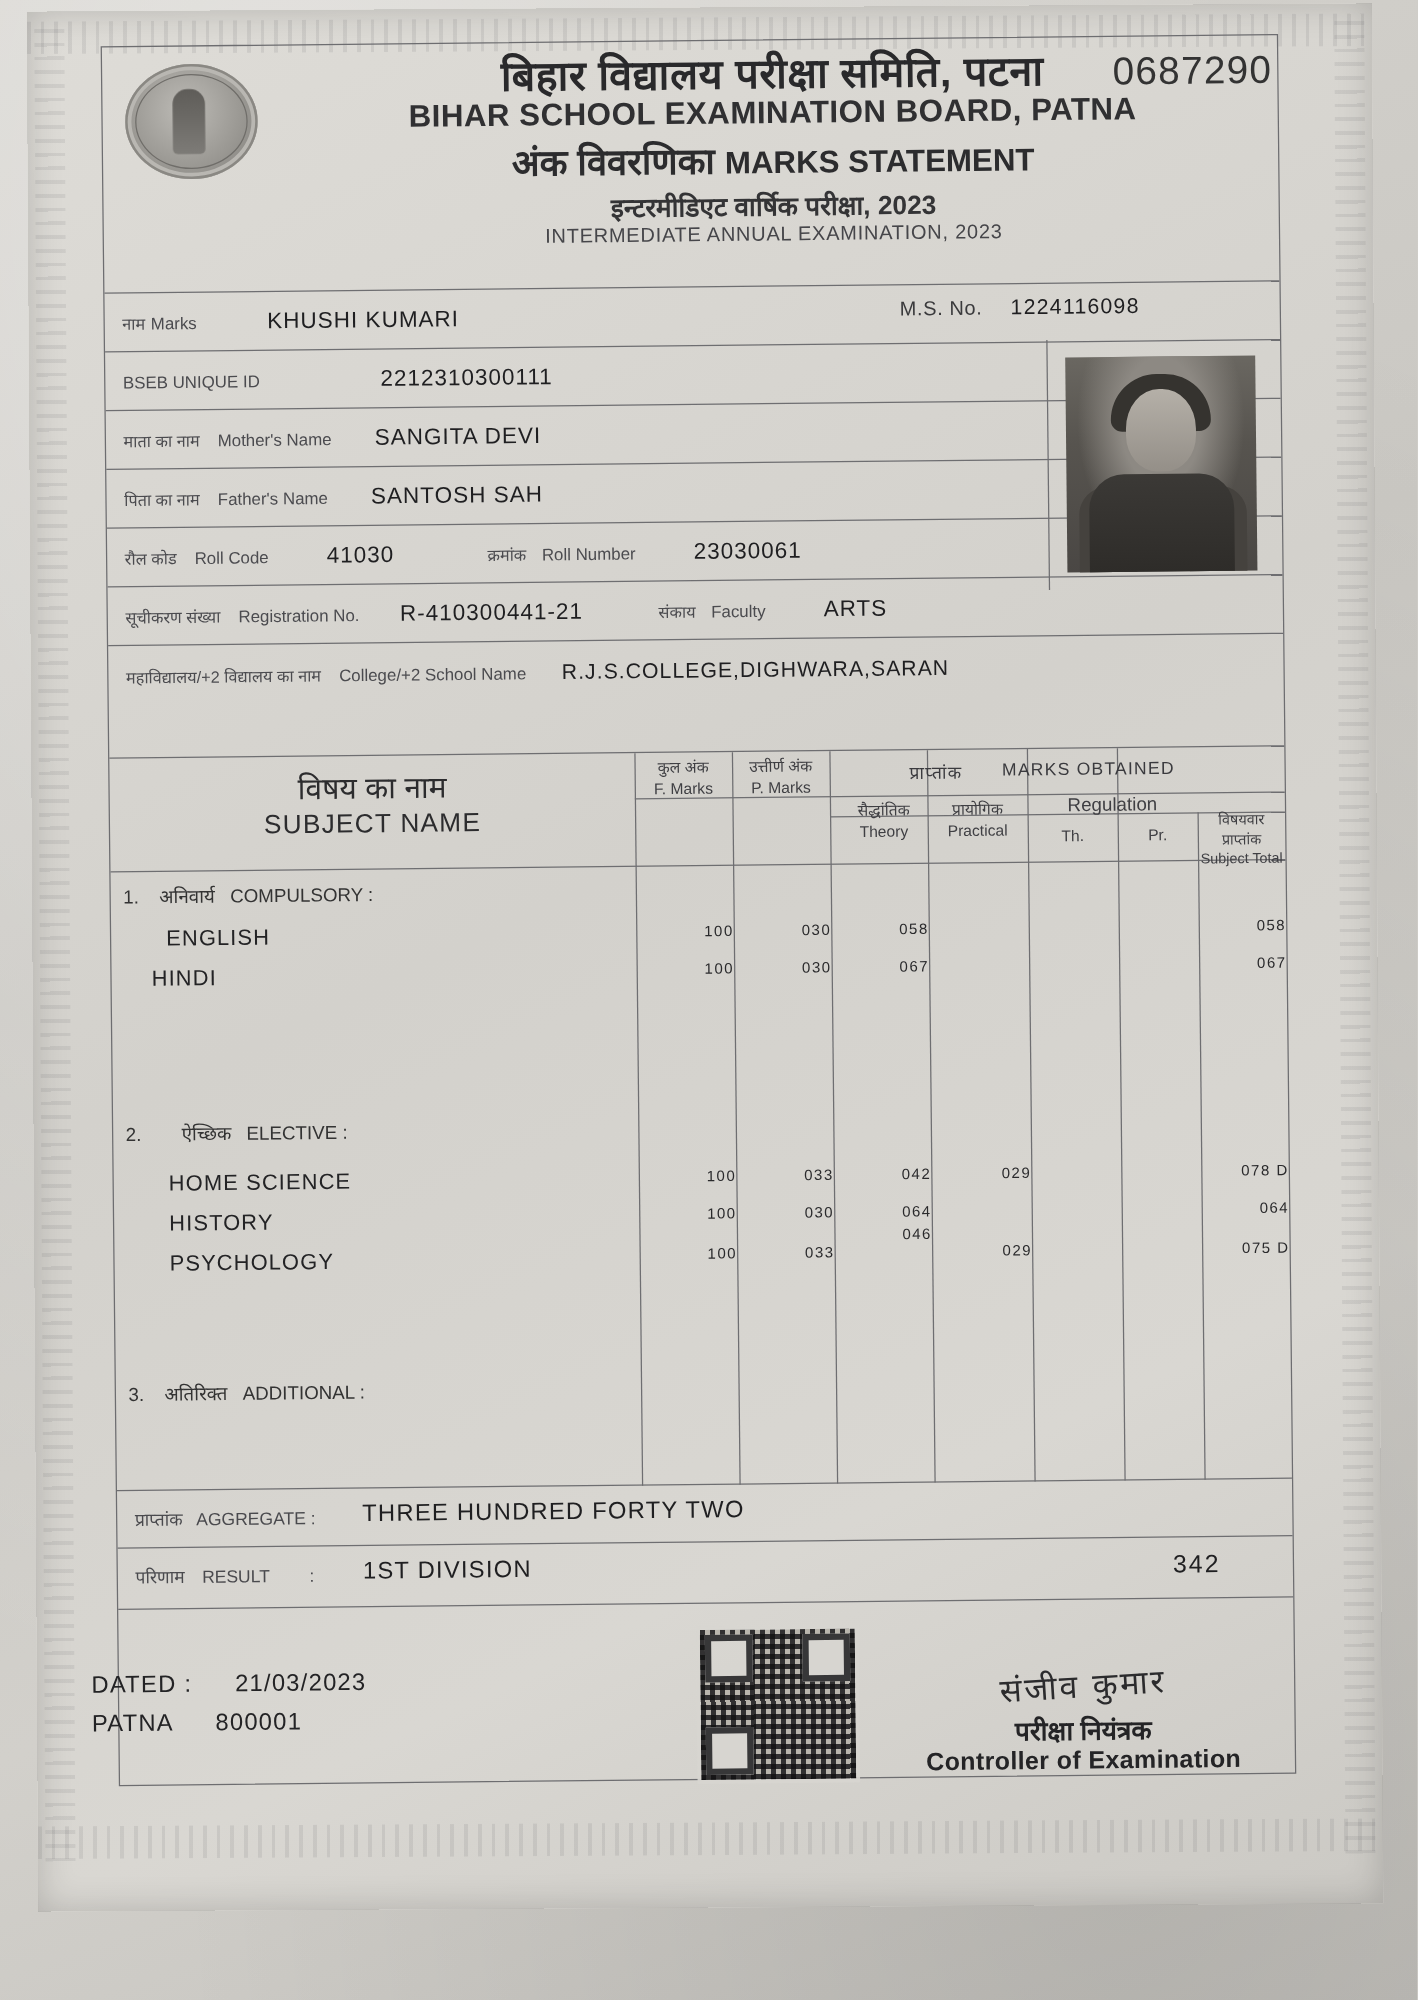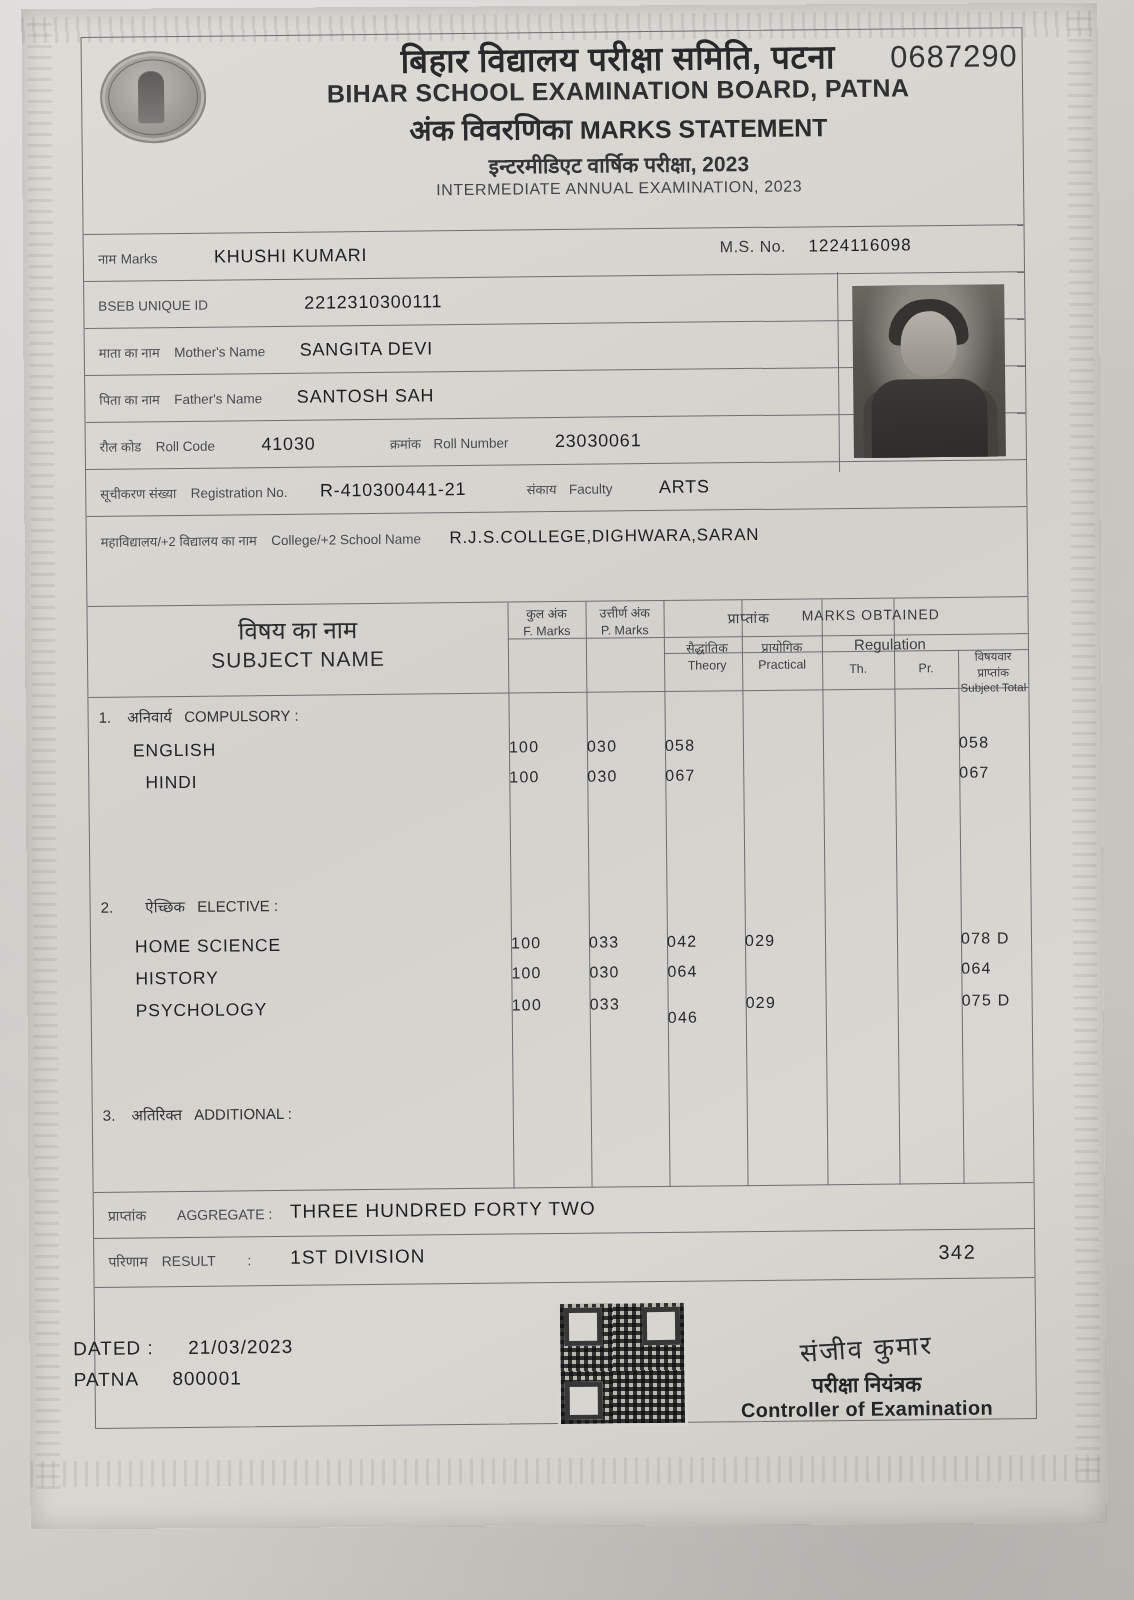--- a/index.html
+++ b/index.html
@@ -120,21 +120,21 @@
   .subjhead{position:absolute;left:0;top:0;width:420px;text-align:center;}
   .subjhead .hi{font-size:24px;margin-top:8px;color:#2c2c2e;}
   .subjhead .en{font-size:21px;letter-spacing:1px;margin-top:2px;color:#2c2c2e;}
 
   .colhead{position:absolute;font-size:12.5px;text-align:center;color:#3f3f43;line-height:1.35;}
   .mo{position:absolute;font-size:14px;letter-spacing:1px;color:#3a3a3e;}
 
   .secline{position:absolute;font-size:15px;color:#333;}
   .secline .hi{font-size:15px}
   .subj{position:absolute;font-size:17.5px;letter-spacing:.9px;color:#232325;}
-  .num{position:absolute;font-size:16px;letter-spacing:1.2px;color:#2a2a2c;text-align:left;}
+  .num{position:absolute;font-size:12px;letter-spacing:1.2px;color:#2a2a2c;text-align:right;}
 
   
   .agg{position:absolute;left:0;top:1154px;width:940px;height:46px;border-top:1px solid #6e6e71;}
   .res{position:absolute;left:0;top:1200px;width:940px;height:48px;border-top:1px solid #6e6e71;border-bottom:1px solid #6e6e71;}
   .flbl{position:absolute;left:14px;top:13px;font-size:14px;color:#4a4a4e;}
   .fval{position:absolute;left:196px;top:10px;font-size:19px;letter-spacing:1px;color:#1f1f21;}
   .total{position:absolute;right:58px;top:11px;font-size:20px;letter-spacing:1.5px;color:#1f1f21;}
 
   .dated{position:absolute;left:-22px;top:1300px;font-size:19px;letter-spacing:1px;color:#232325;}
   .dated div{margin-bottom:9px;}
@@ -321,21 +321,21 @@
           <span style="margin-left:8px">COMPULSORY :</span>
         </div>
 
         <div class="subj" style="left:44px;top:134px">ENGLISH</div>
         <div class="num" style="left:420px;width:78px;top:136px">100</div>
         <div class="num" style="left:498px;width:78px;top:136px">030</div>
         <div class="num" style="left:576px;width:78px;top:136px">058</div>
         <div class="num" style="left:654px;width:80px;top:136px"></div>
         <div class="num" style="left:870px;width:70px;top:136px">058</div>
 
-        <div class="subj" style="left:56px;top:166px">HINDI</div>
+        <div class="subj" style="left:32px;top:166px">HINDI</div>
         <div class="num" style="left:420px;width:78px;top:166px">100</div>
         <div class="num" style="left:498px;width:78px;top:166px">030</div>
         <div class="num" style="left:576px;width:78px;top:166px">067</div>
         <div class="num" style="left:654px;width:80px;top:166px"></div>
         <div class="num" style="left:870px;width:70px;top:166px">067</div>
 
         <div class="secline" style="left:10px;top:290px">
           <span>2.</span>
           <span class="hi" style="margin-left:28px">ऐच्छिक</span>
           <span style="margin-left:8px">ELECTIVE :</span>
@@ -351,35 +351,35 @@
         <div class="subj" style="left:44px;top:362px">HISTORY</div>
         <div class="num" style="left:420px;width:78px;top:362px">100</div>
         <div class="num" style="left:498px;width:78px;top:362px">030</div>
         <div class="num" style="left:576px;width:78px;top:362px">064</div>
         <div class="num" style="left:654px;width:80px;top:362px"></div>
         <div class="num" style="left:870px;width:70px;top:362px">064</div>
 
         <div class="subj" style="left:44px;top:394px">PSYCHOLOGY</div>
         <div class="num" style="left:420px;width:78px;top:394px">100</div>
         <div class="num" style="left:498px;width:78px;top:394px">033</div>
-        <div class="num" style="left:576px;width:78px;top:408px">046</div>
+        <div class="num" style="left:576px;width:78px;top:380px">046</div>
         <div class="num" style="left:654px;width:80px;top:394px">029</div>
         <div class="num" style="left:870px;width:70px;top:394px">075 D</div>
 
         <div class="secline" style="left:10px;top:498px">
           <span>3.</span>
           <span class="hi" style="margin-left:12px">अतिरिक्त</span>
           <span style="margin-left:8px">ADDITIONAL :</span>
         </div>
       </div>
 
       <div class="agg">
         <div class="flbl">
           <span>प्राप्तांक</span>
-          <span style="margin-left:27px">AGGREGATE :</span>
+          <span style="margin-left:7px">AGGREGATE :</span>
         </div>
         <div class="fval">THREE HUNDRED FORTY TWO</div>
       </div>
 
       <div class="res">
         <div class="flbl">
           <span>परिणाम</span>
           <span style="margin-left:10px">RESULT</span>
           <span style="margin-left:28px">:</span>
         </div>

